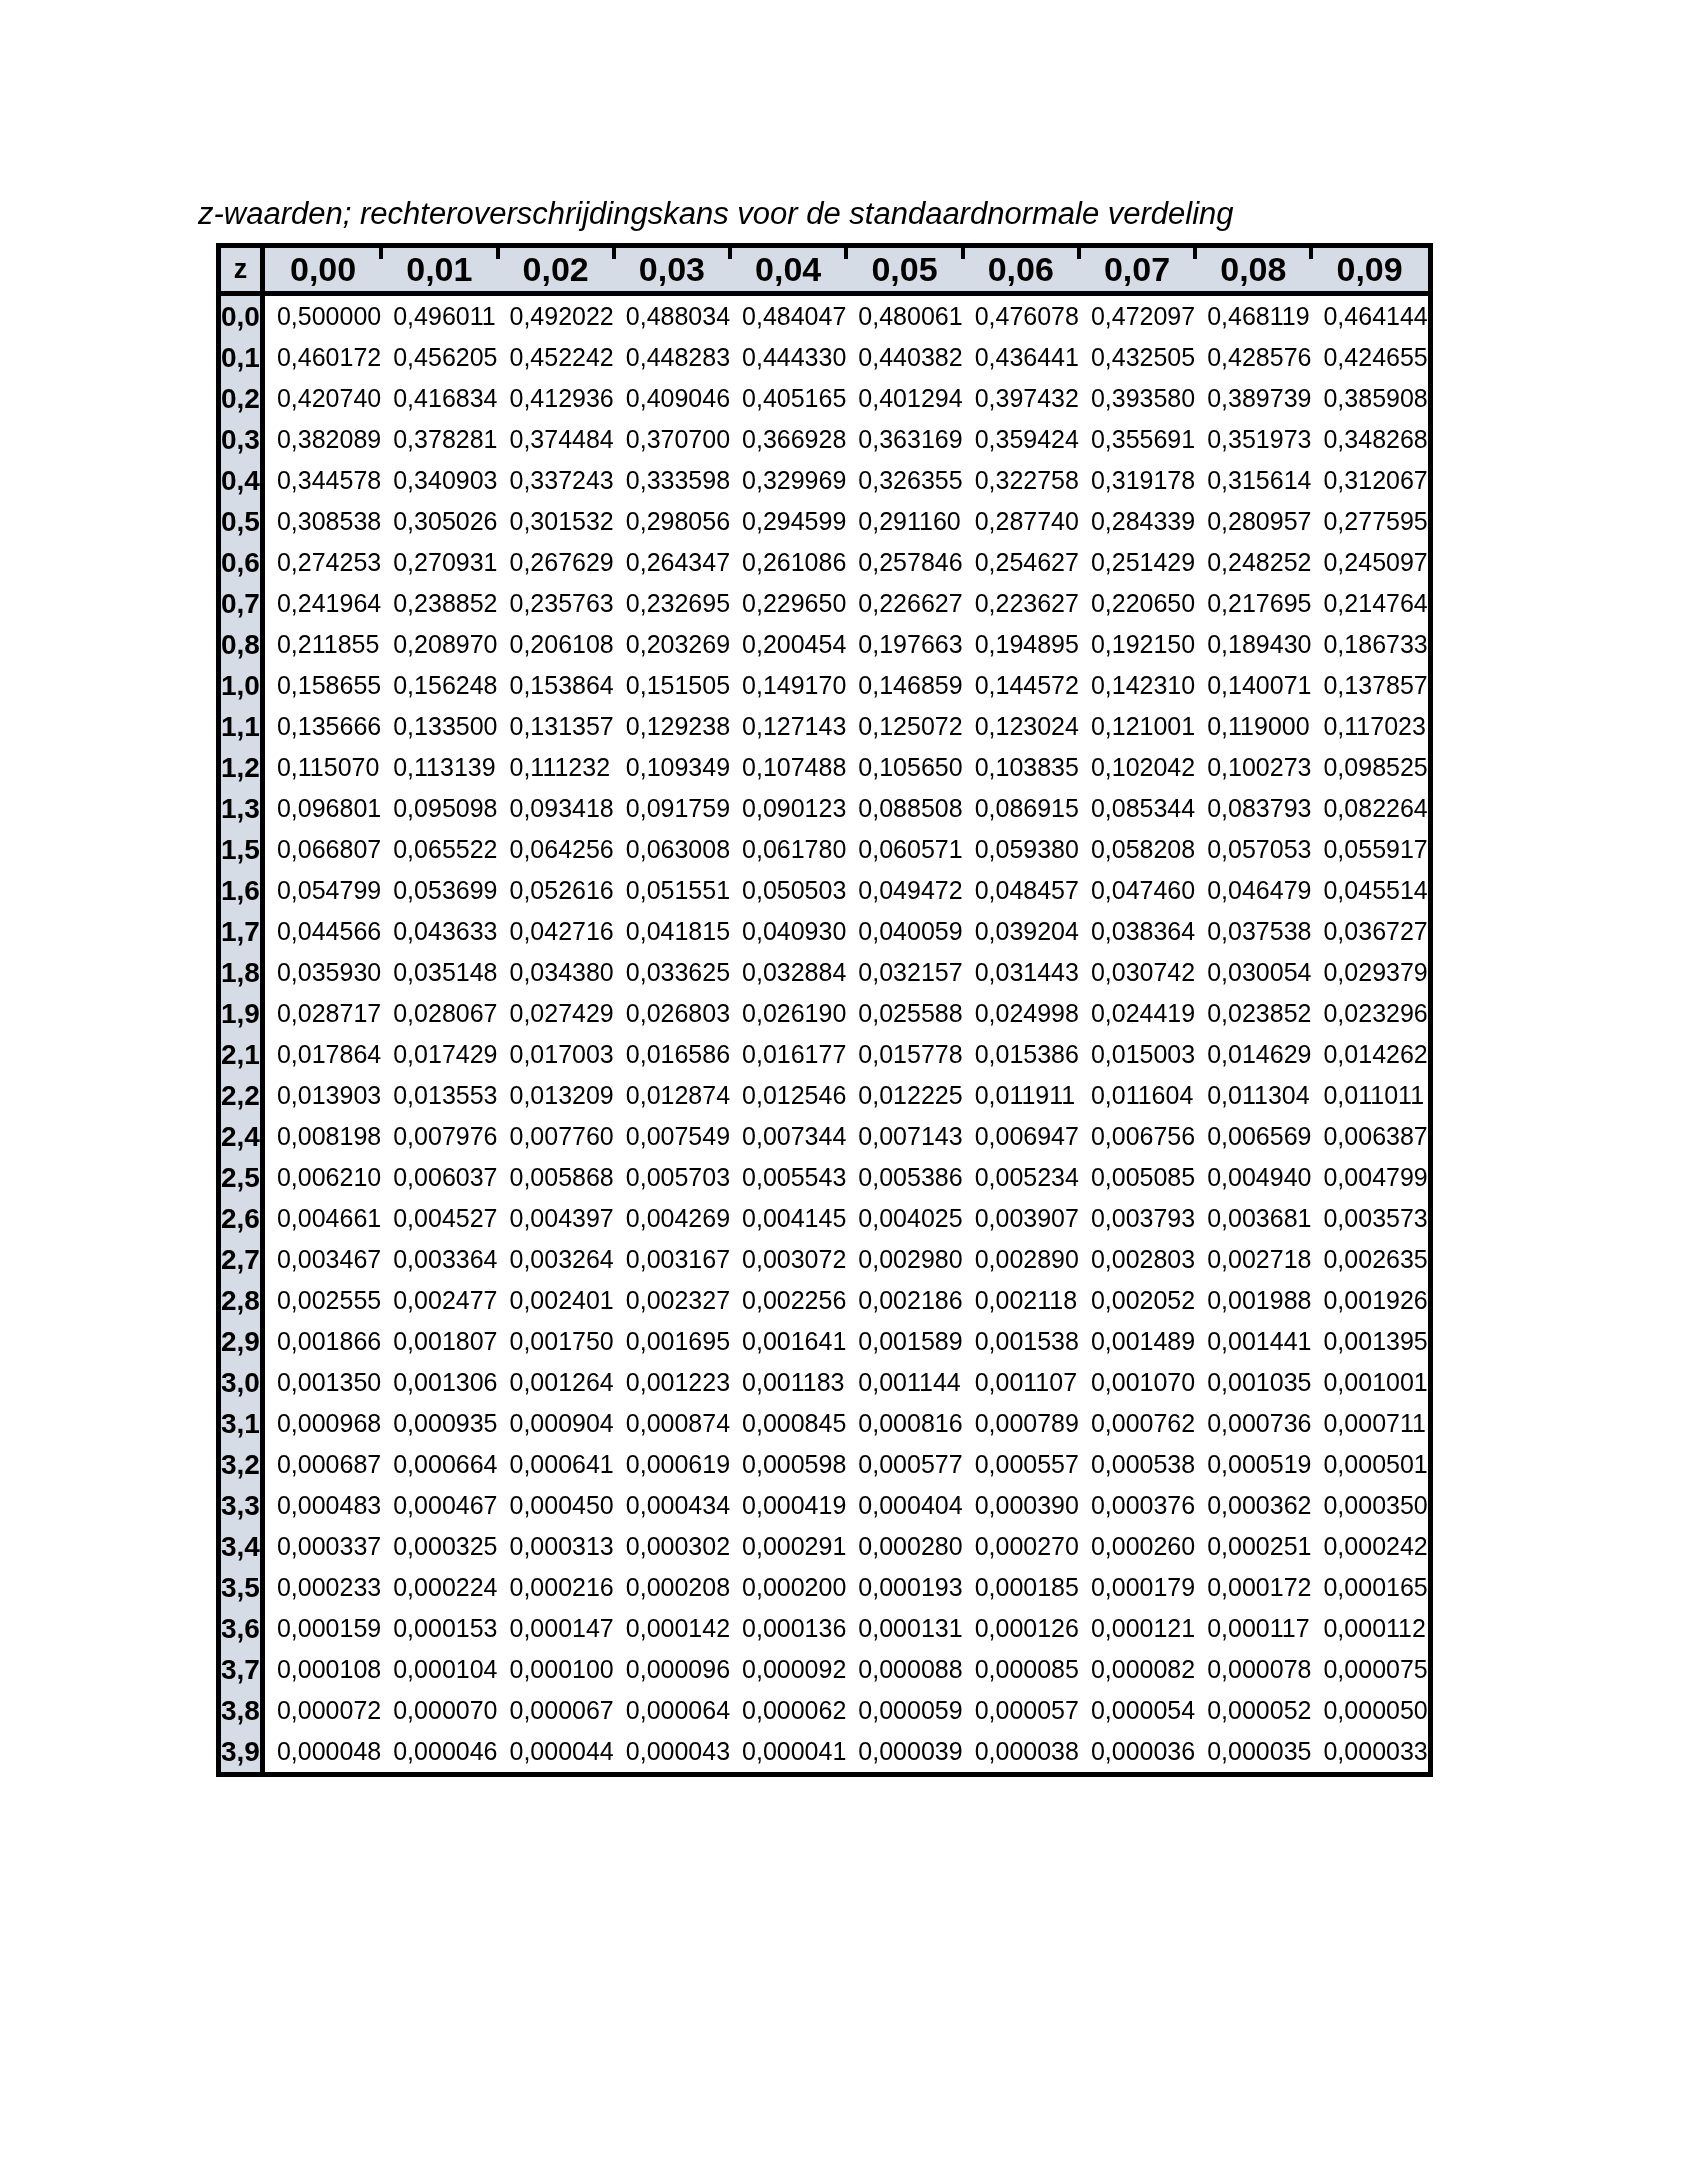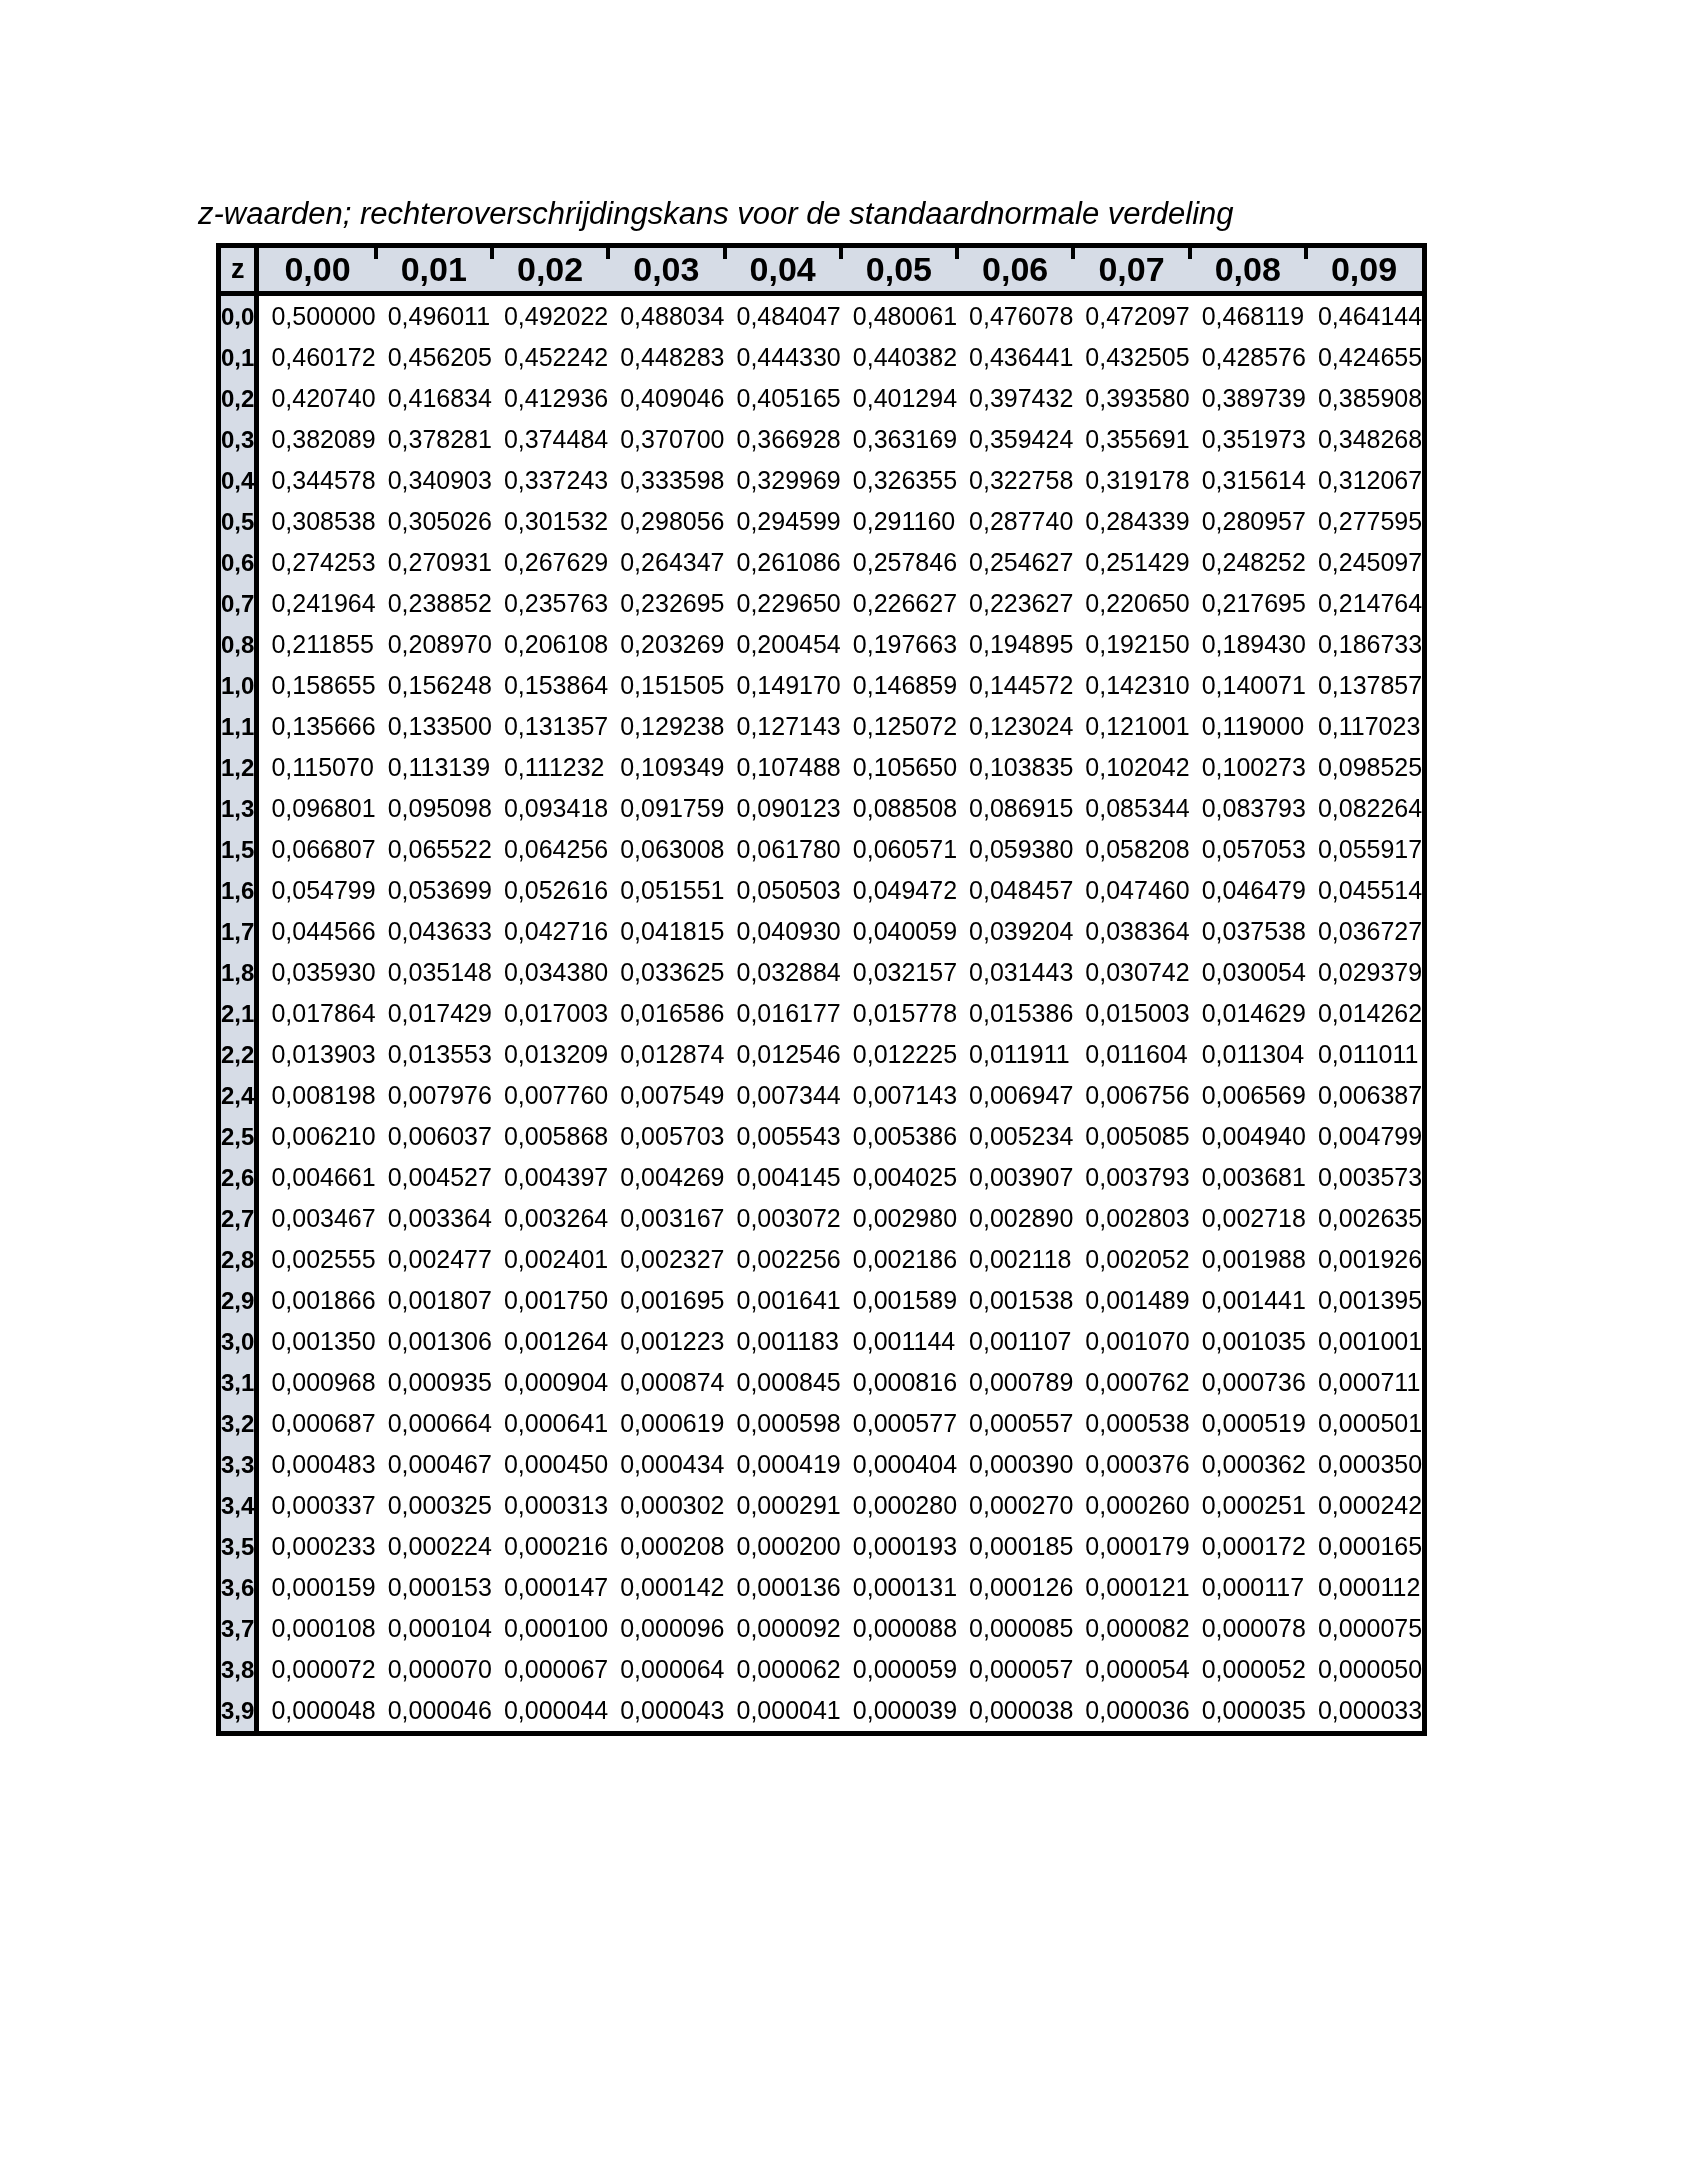--- a/index.html
+++ b/index.html
@@ -46,21 +46,21 @@
     font-weight: bold;
     text-align: center;
   }
   thead th.zcol { font-size: 27px; }
   tbody td {
     height: 41px;
     padding: 0;
     background: #ffffff;
     vertical-align: middle;
   }
-  tbody td.zcol { font-size: 24px; }
+  tbody td.zcol { font-size: 28px; }
   tbody td.val {
     font-size: 25px;
     text-align: left;
     padding-left: 12px;
     white-space: nowrap;
   }
   
   thead th.tick::before {
     content: "";
     position: absolute;
@@ -322,20 +322,33 @@
           <td class="val">0,034380</td>
           <td class="val">0,033625</td>
           <td class="val">0,032884</td>
           <td class="val">0,032157</td>
           <td class="val">0,031443</td>
           <td class="val">0,030742</td>
           <td class="val">0,030054</td>
           <td class="val">0,029379</td>
         </tr>
         <tr>
+          <td class="zcol">1,9</td>
+          <td class="val">0,028717</td>
+          <td class="val">0,028067</td>
+          <td class="val">0,027429</td>
+          <td class="val">0,026803</td>
+          <td class="val">0,026190</td>
+          <td class="val">0,025588</td>
+          <td class="val">0,024998</td>
+          <td class="val">0,024419</td>
+          <td class="val">0,023852</td>
+          <td class="val">0,023296</td>
+        </tr>
+        <tr>
           <td class="zcol">2,1</td>
           <td class="val">0,017864</td>
           <td class="val">0,017429</td>
           <td class="val">0,017003</td>
           <td class="val">0,016586</td>
           <td class="val">0,016177</td>
           <td class="val">0,015778</td>
           <td class="val">0,015386</td>
           <td class="val">0,015003</td>
           <td class="val">0,014629</td>

